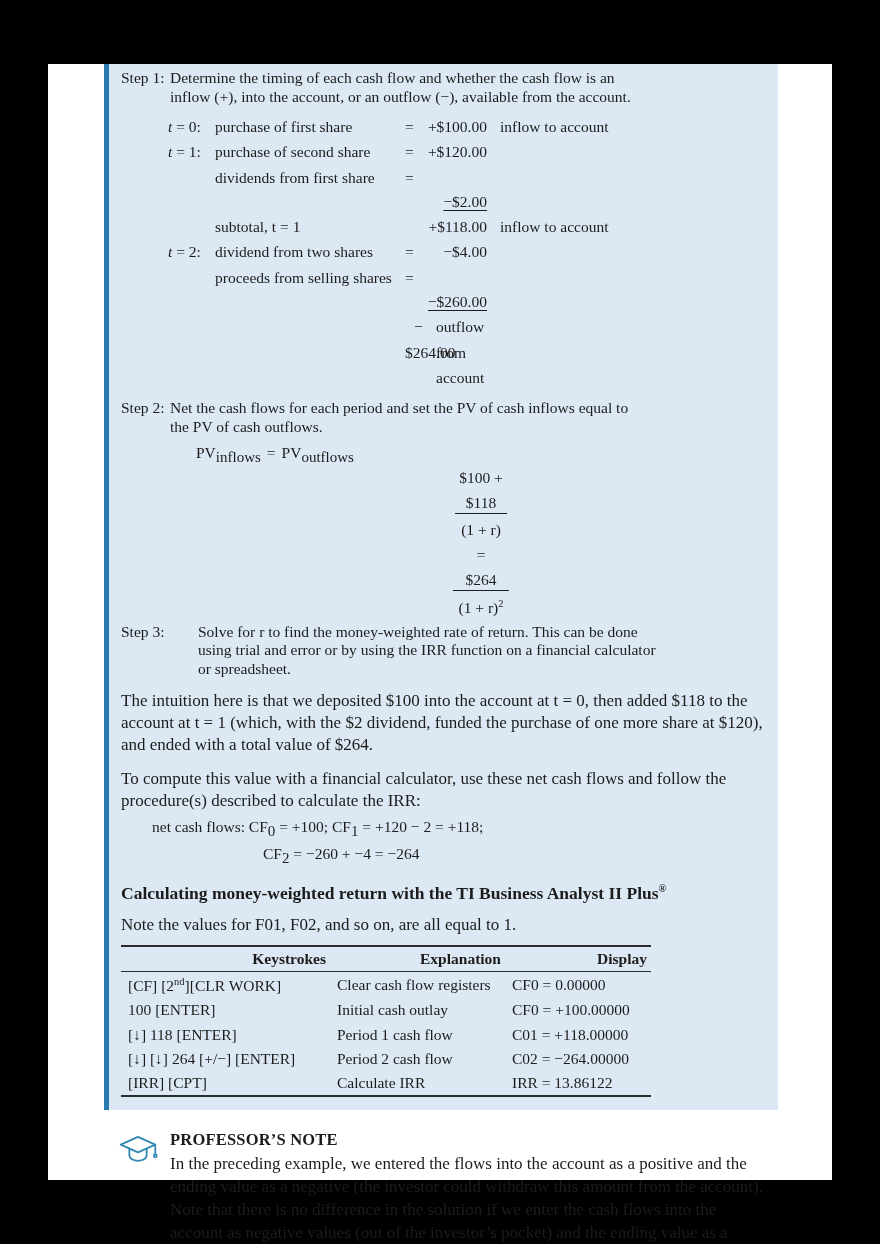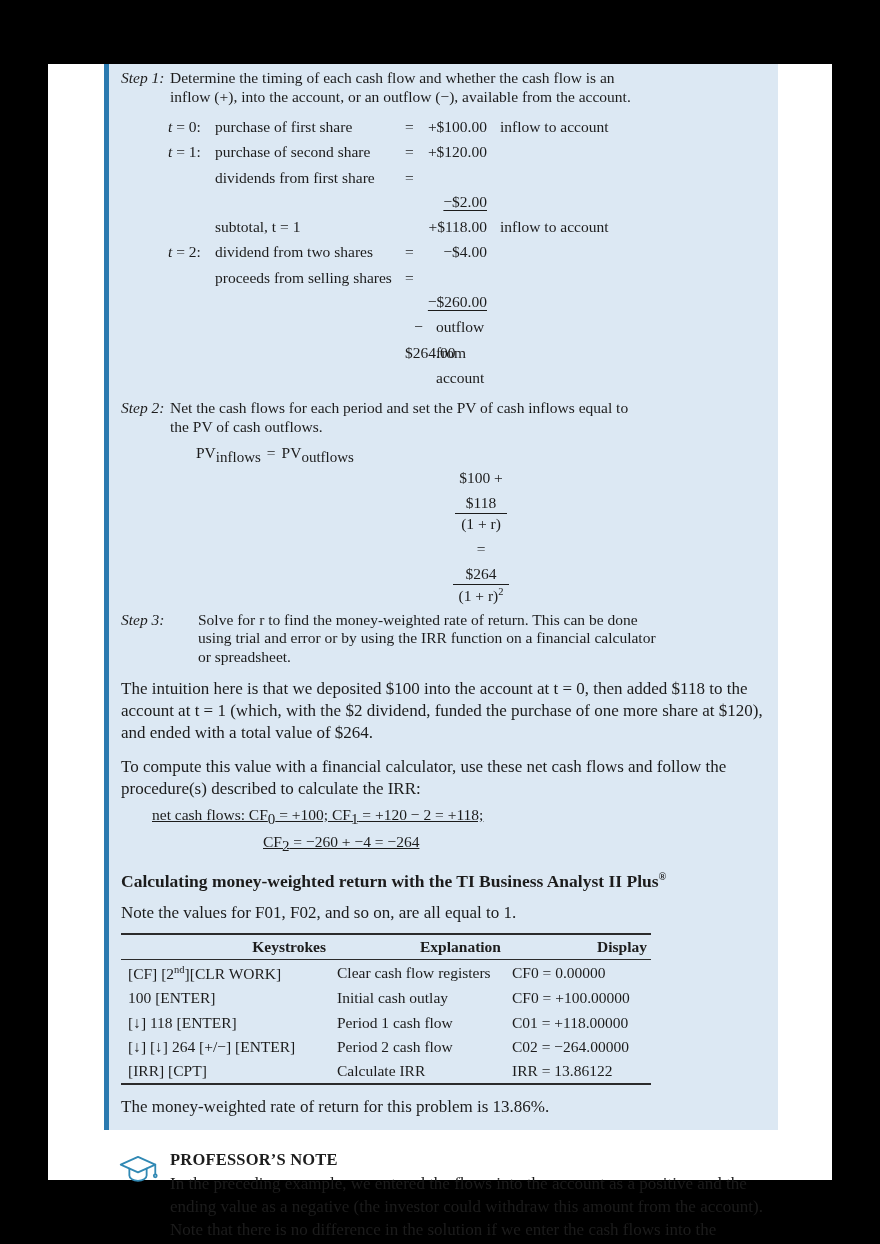--- a/index.html
+++ b/index.html
@@ -16,44 +16,44 @@
     position:relative;width:784px;height:1116px;margin:64px 48px;
     background:var(--page);
   }
 
   
   .example-box{display:flex;margin:0 54px 0 56px;}
   .accent-bar{width:5px;background:var(--accent);flex-shrink:0;}
   .ex-content{flex:1;background:var(--box_bg);padding:5px 12px 13px 12px;font-size:15.5px;}
 
   .step{display:flex;align-items:flex-start;}
-  .step-label{width:49px;flex-shrink:0;font-style:italic;line-height:1.22;}
+  .step-label{width:49px;flex-shrink:0;line-height:1.22;}
   .step-text{max-width:468px;line-height:1.22;}
   .step-2{margin-top:9px;}
   .step-3{margin-top:5px;gap:28px;}
 
   .cf-block{margin:7px 0 9px 47px;}
   .cf-row{display:grid;grid-template-columns:47px 190px 18px 64px auto;line-height:25.4px;}
   .cf-time::first-letter{font-style:italic;}
   .cf-amt{text-align:right;}
   .cf-amt.underlined{text-decoration:underline;text-underline-offset:3px;margin-top:24px;}
   .cf-note{padding-left:13px;}
 
   .pv-line{margin:7px 0 3px 75px;}
   .pv-line .eq{margin:0 6px;}
   sub{font-size:15px;}
   sup{font-size:10.5px;}
 
   .eq-line{margin:3px 0 5px 75px;display:flex;align-items:center;gap:7px;flex-direction:column;}
   .frac{display:inline-flex;flex-direction:column;text-align:center;}
   .frac .num{padding:0 6px 1px;display:block;}
-  .frac .den{border-top:1.3px solid var(--text);padding:1px 6px 0;display:block;}
+  .frac .den{border-top:1.3px solid var(--text);padding:7px 6px 0;display:block;}
 
   .body-par{font-size:17px;line-height:1.3;margin:11px 0 0;}
-  .netcf{margin:4px 0 2px 31px;line-height:1.45;text-decoration:underline;}
+  .netcf{margin:4px 0 2px 31px;line-height:1.45;}
   .netcf span, .netcf sub{white-space:pre;}
   .ncf-l2{margin-left:111px;}
 
   .calc-heading{font-size:17.5px;font-weight:bold;margin:14px 0 0;}
   .f-note{font-size:17px;margin:11px 0 0;}
 
   table.irr{margin-top:10px;border-collapse:collapse;width:530px;font-size:15.5px;
     border-top:2px solid #2b2b2b;border-bottom:2px solid #2b2b2b;}
   table.irr col.c1{width:209px;} table.irr col.c2{width:175px;} table.irr col.c3{width:146px;}
   table.irr th{font-weight:bold;text-align:right;padding:3px 4px 3px 7px;border-bottom:1.2px solid #2b2b2b;}
@@ -208,21 +208,20 @@
             <td>C02 = −264.00000</td>
           </tr>
           <tr>
             <td>[IRR] [CPT]</td>
             <td>Calculate IRR</td>
             <td>IRR = 13.86122</td>
           </tr>
         </tbody>
       </table>
 
-      <p class="conclusion">The money-weighted rate of return for this problem is 13.86%.</p>
 
     </div>
   </div>
 
   <div class="prof-note">
     <div class="pn-icon">
       <svg viewBox="0 0 44 40" width="40" height="37" fill="none" stroke="currentColor" stroke-width="2" stroke-linejoin="round" stroke-linecap="round">
         <path d="M22 4 L41 12.5 L22 21 L3 12.5 Z"></path>
         <path d="M12.5 17 v7.5 c0 3.2 4.3 5.8 9.5 5.8 s9.5 -2.6 9.5 -5.8 V17"></path>
         <path d="M41 12.5 v10.5"></path>

